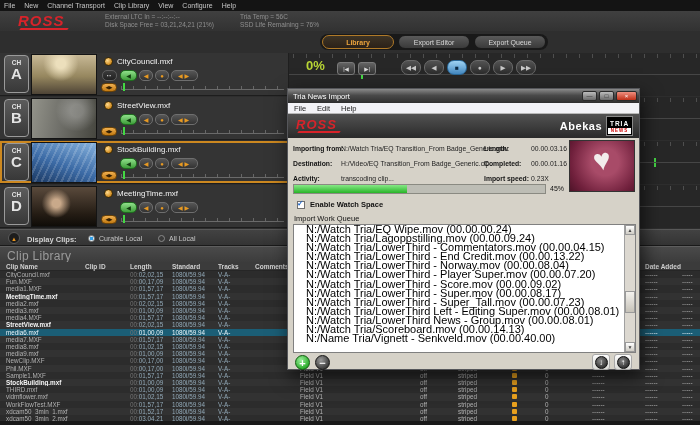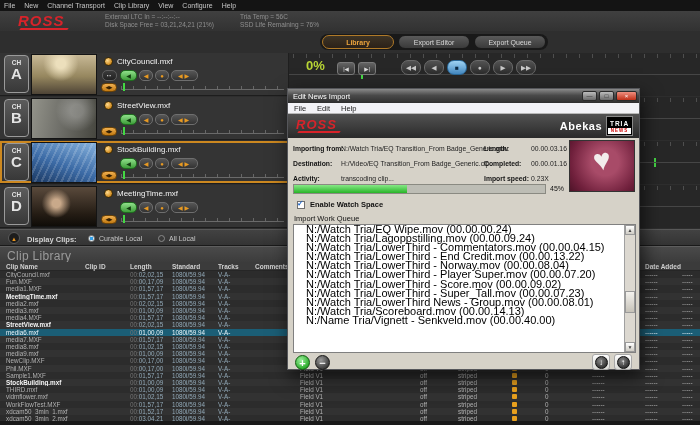--- a/index.html
+++ b/index.html
@@ -580,21 +580,21 @@
         <div class="td" style="left: 545px;">0</div>
         <div class="td dash" style="left: 592px;">------</div>
         <div class="td dash" style="left: 645px;">------</div>
         <div class="td dash" style="left: 682px;">-----</div>
       </div>
     </div>
   <div id="hscroll"></div>
 
   <div id="dialog">
     <div id="dlg-titlebar">
-      <span id="dlg-title">Edit News Import</span>
+      <span id="dlg-title">Tria News Import</span>
       <span id="winbtns" style="display:flex;">
           <div class="winbtn">—</div>
           <div class="winbtn">□</div>
           <div class="winbtn close">×</div>
         </span>
     </div>
     <div id="dlg-menubar">
         <div class="dlg-menu-item">File</div>
         <div class="dlg-menu-item">Edit</div>
         <div class="dlg-menu-item">Help</div>
@@ -634,21 +634,23 @@
     <div id="cbx-label">Enable Watch Space</div>
     <div id="queue-label">Import Work Queue</div>
     <div id="queue">
       <div class="qitem">N:/Watch Tria/EQ Wipe.mov (00.00.00.24)</div>
         <div class="qitem">N:/Watch Tria/Lagoppstilling.mov (00.00.09.24)</div>
         <div class="qitem">N:/Watch Tria/LowerThird - Commentators.mov (00.00.04.15)</div>
         <div class="qitem">N:/Watch Tria/LowerThird - End Credit.mov (00.00.13.22)</div>
         <div class="qitem">N:/Watch Tria/LowerThird - Norway.mov (00.00.08.04)</div>
         <div class="qitem">N:/Watch Tria/LowerThird - Player Super.mov (00.00.07.20)</div>
         <div class="qitem">N:/Watch Tria/LowerThird - Score.mov (00.00.09.02)</div>
+        <div class="qitem">N:/Watch Tria/LowerThird - Super.mov (00.00.08.17)</div>
         <div class="qitem">N:/Watch Tria/LowerThird - Super_Tall.mov (00.00.07.23)</div>
+        <div class="qitem">N:/Watch Tria/LowerThird Left - Editing Super.mov (00.00.08.01)</div>
         <div class="qitem">N:/Watch Tria/LowerThird News - Group.mov (00.00.08.01)</div>
         <div class="qitem">N:/Watch Tria/Scoreboard.mov (00.00.14.13)</div>
         <div class="qitem">N:/Name Tria/Vignett - Senkveld.mov (00.00.40.00)</div>
         <div id="qsb">
         <div class="qsb-btn" style="top:0;">▲</div>
         <div id="qsb-thumb"></div>
         <div class="qsb-btn" style="bottom:0;">▼</div>
       </div>
     </div>
     <div id="qbtns">

